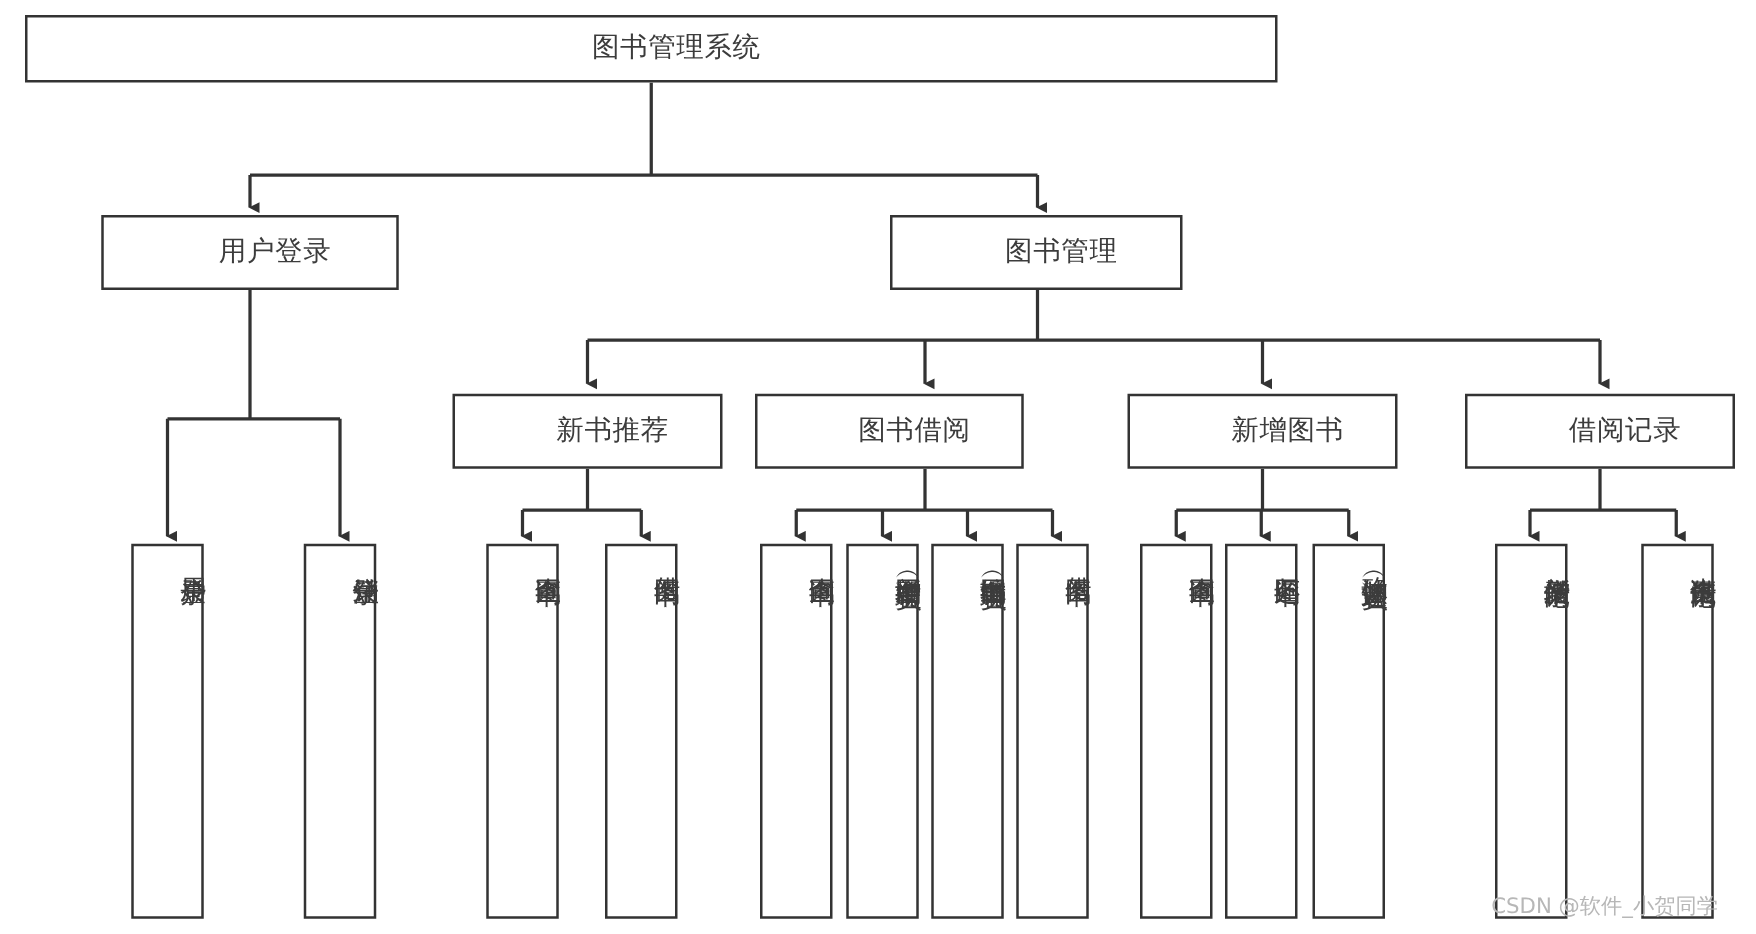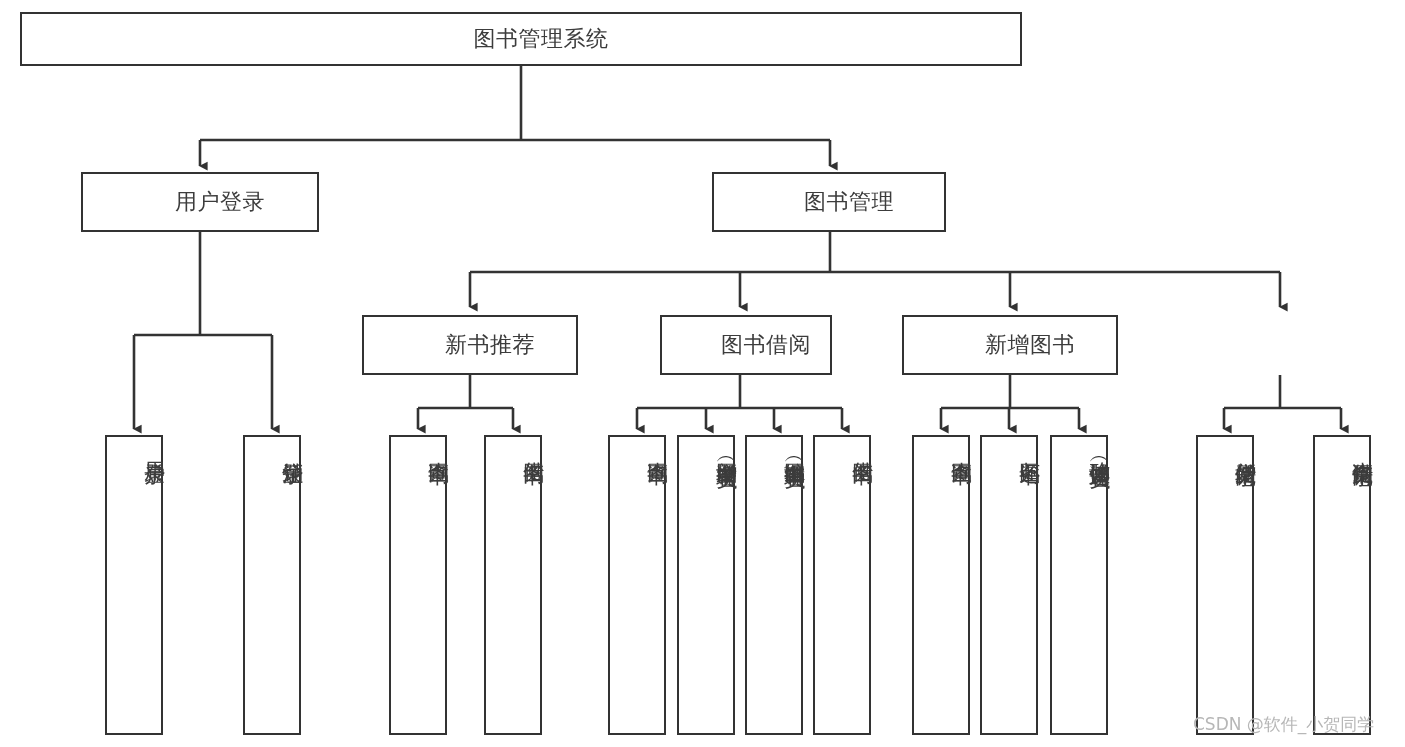--- a/index.html
+++ b/index.html
@@ -139,26 +139,29 @@
   <div class="node horiz" style="left:81px; top:172px; width:238px; height:60px;">
     <span class="node-label">用户登录</span>
   </div>
   <div class="node horiz" style="left:362px; top:315px; width:216px; height:60px;">
     <span class="node-label">新书推荐</span>
   </div>
 
   <div class="node horiz" style="left:712px; top:172px; width:234px; height:60px;">
     <span class="node-label">图书管理</span>
   </div>
-  <div class="node horiz" style="left:660px; top:315px; width:172px; height:60px;">
+  <div class="node horiz" style="left:604px; top:315px; width:215px; height:60px;">
     <span class="node-label">图书借阅</span>
   </div>
   <div class="node horiz" style="left:902px; top:315px; width:216px; height:60px;">
     <span class="node-label">新增图书</span>
   </div>
+  <div class="node horiz" style="left:1172px; top:315px; width:216px; height:60px;">
+    <span class="node-label">借阅记录</span>
+  </div>
 
   <div class="node vert" style="left:105px; top:435px; width:58px; height:300px;">
     <span class="node-label">用户登录</span>
   </div>
   <div class="node vert" style="left:243px; top:435px; width:58px; height:300px;">
     <span class="node-label">注销登录</span>
   </div>
 
   <div class="node vert" style="left:389px; top:435px; width:58px; height:300px;">
     <span class="node-label">查询图书</span>

